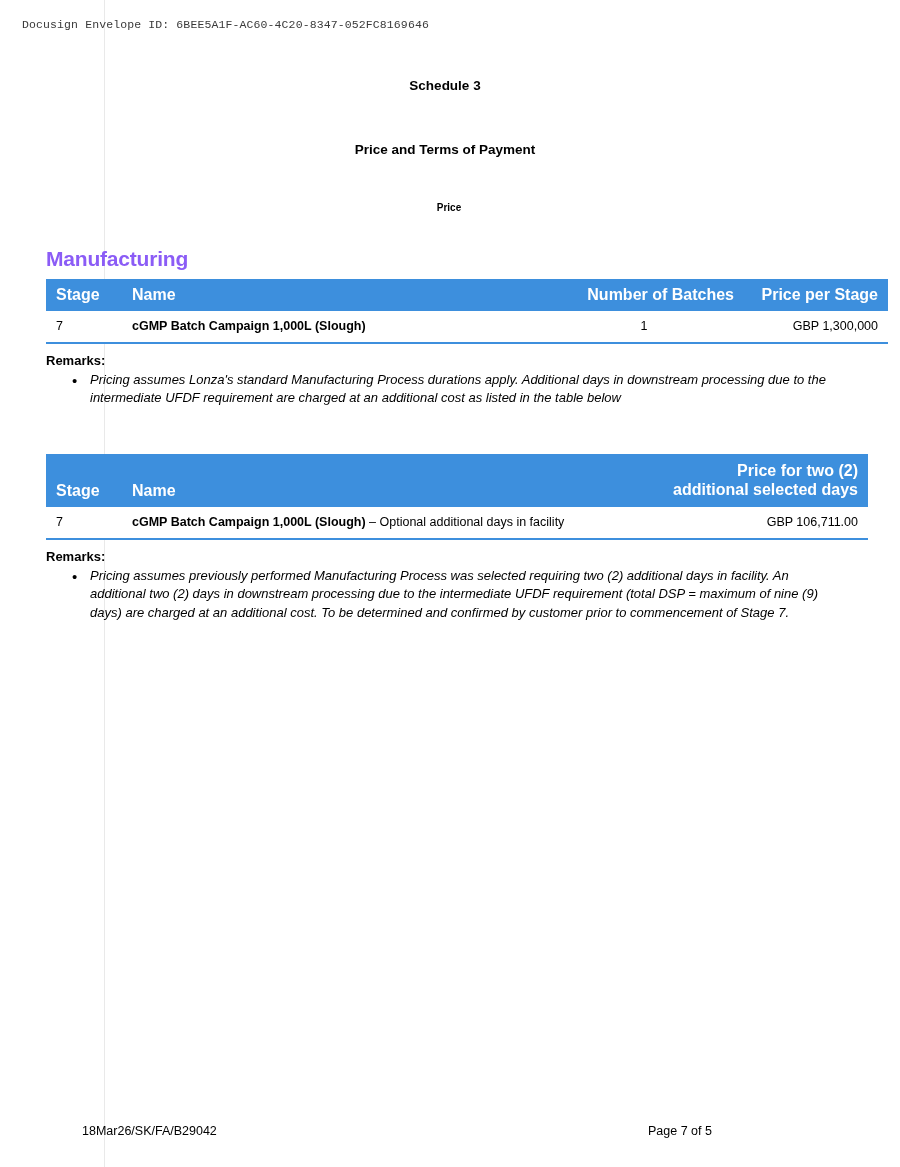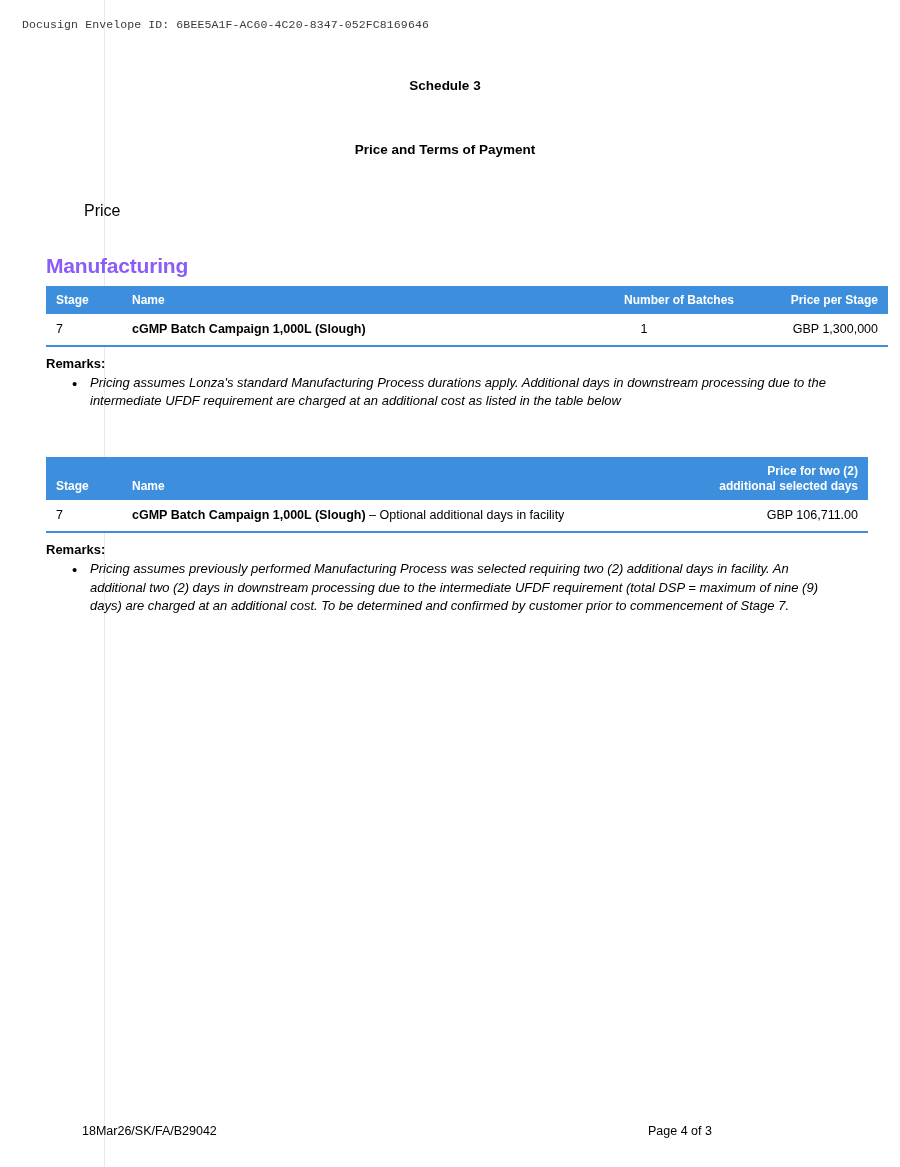--- a/index.html
+++ b/index.html
@@ -53,23 +53,24 @@
     text-align: center;
     font-size: 13.5px;
     font-weight: bold;
     margin: 49px 0 0 -10px;
   }
   .content {
     margin: 45px 0 0 84px;
     width: 730px;
   }
   .sec-label {
-    font-size: 16px;
-    font-weight: normal;
+    font-size: 10px;
+    font-weight: bold;
     margin: 0 0 11px 0;
+    text-align: center;
   }
   .intro {
     font-size: 13px;
     line-height: 1.38;
     margin: 0;
     width: 712px;
   }
   .mfg-heading {
     margin: 34px 0 8px 46px;
     font-size: 21px;
@@ -79,21 +80,21 @@
   }
   table.price-table {
     margin-left: 46px;
     width: 762px;
     border-collapse: collapse;
     table-layout: fixed;
   }
   table.price-table thead th {
     background: #3d8fdd;
     color: #ffffff;
-    font-size: 12px;
+    font-size: 16px;
     font-weight: bold;
     padding: 7px 10px 7px 10px;
     text-align: left;
     vertical-align: bottom;
     border: none;
   }
   table.price-table thead th.right {
     text-align: right;
   }
   table.price-table tbody td {
@@ -236,16 +237,16 @@
 
     <div class="remarks-title">Remarks:</div>
     <ul class="remarks">
       <li>Pricing assumes previously performed Manufacturing Process was selected requiring two (2) additional days in facility.  An additional two (2) days in downstream processing due to the intermediate UFDF requirement (total DSP = maximum of nine (9) days) are charged at an additional cost. To be determined and confirmed by customer prior to commencement of Stage 7.</li>
     </ul>
 
   </div>
 
   <div class="footer">
     <div class="left">18Mar26/SK/FA/B29042</div>
-    <div class="right">Page 4 of 3</div>
+    <div class="right">Page 7 of 5</div>
   </div>
 
 </div>
 
 </body></html>

